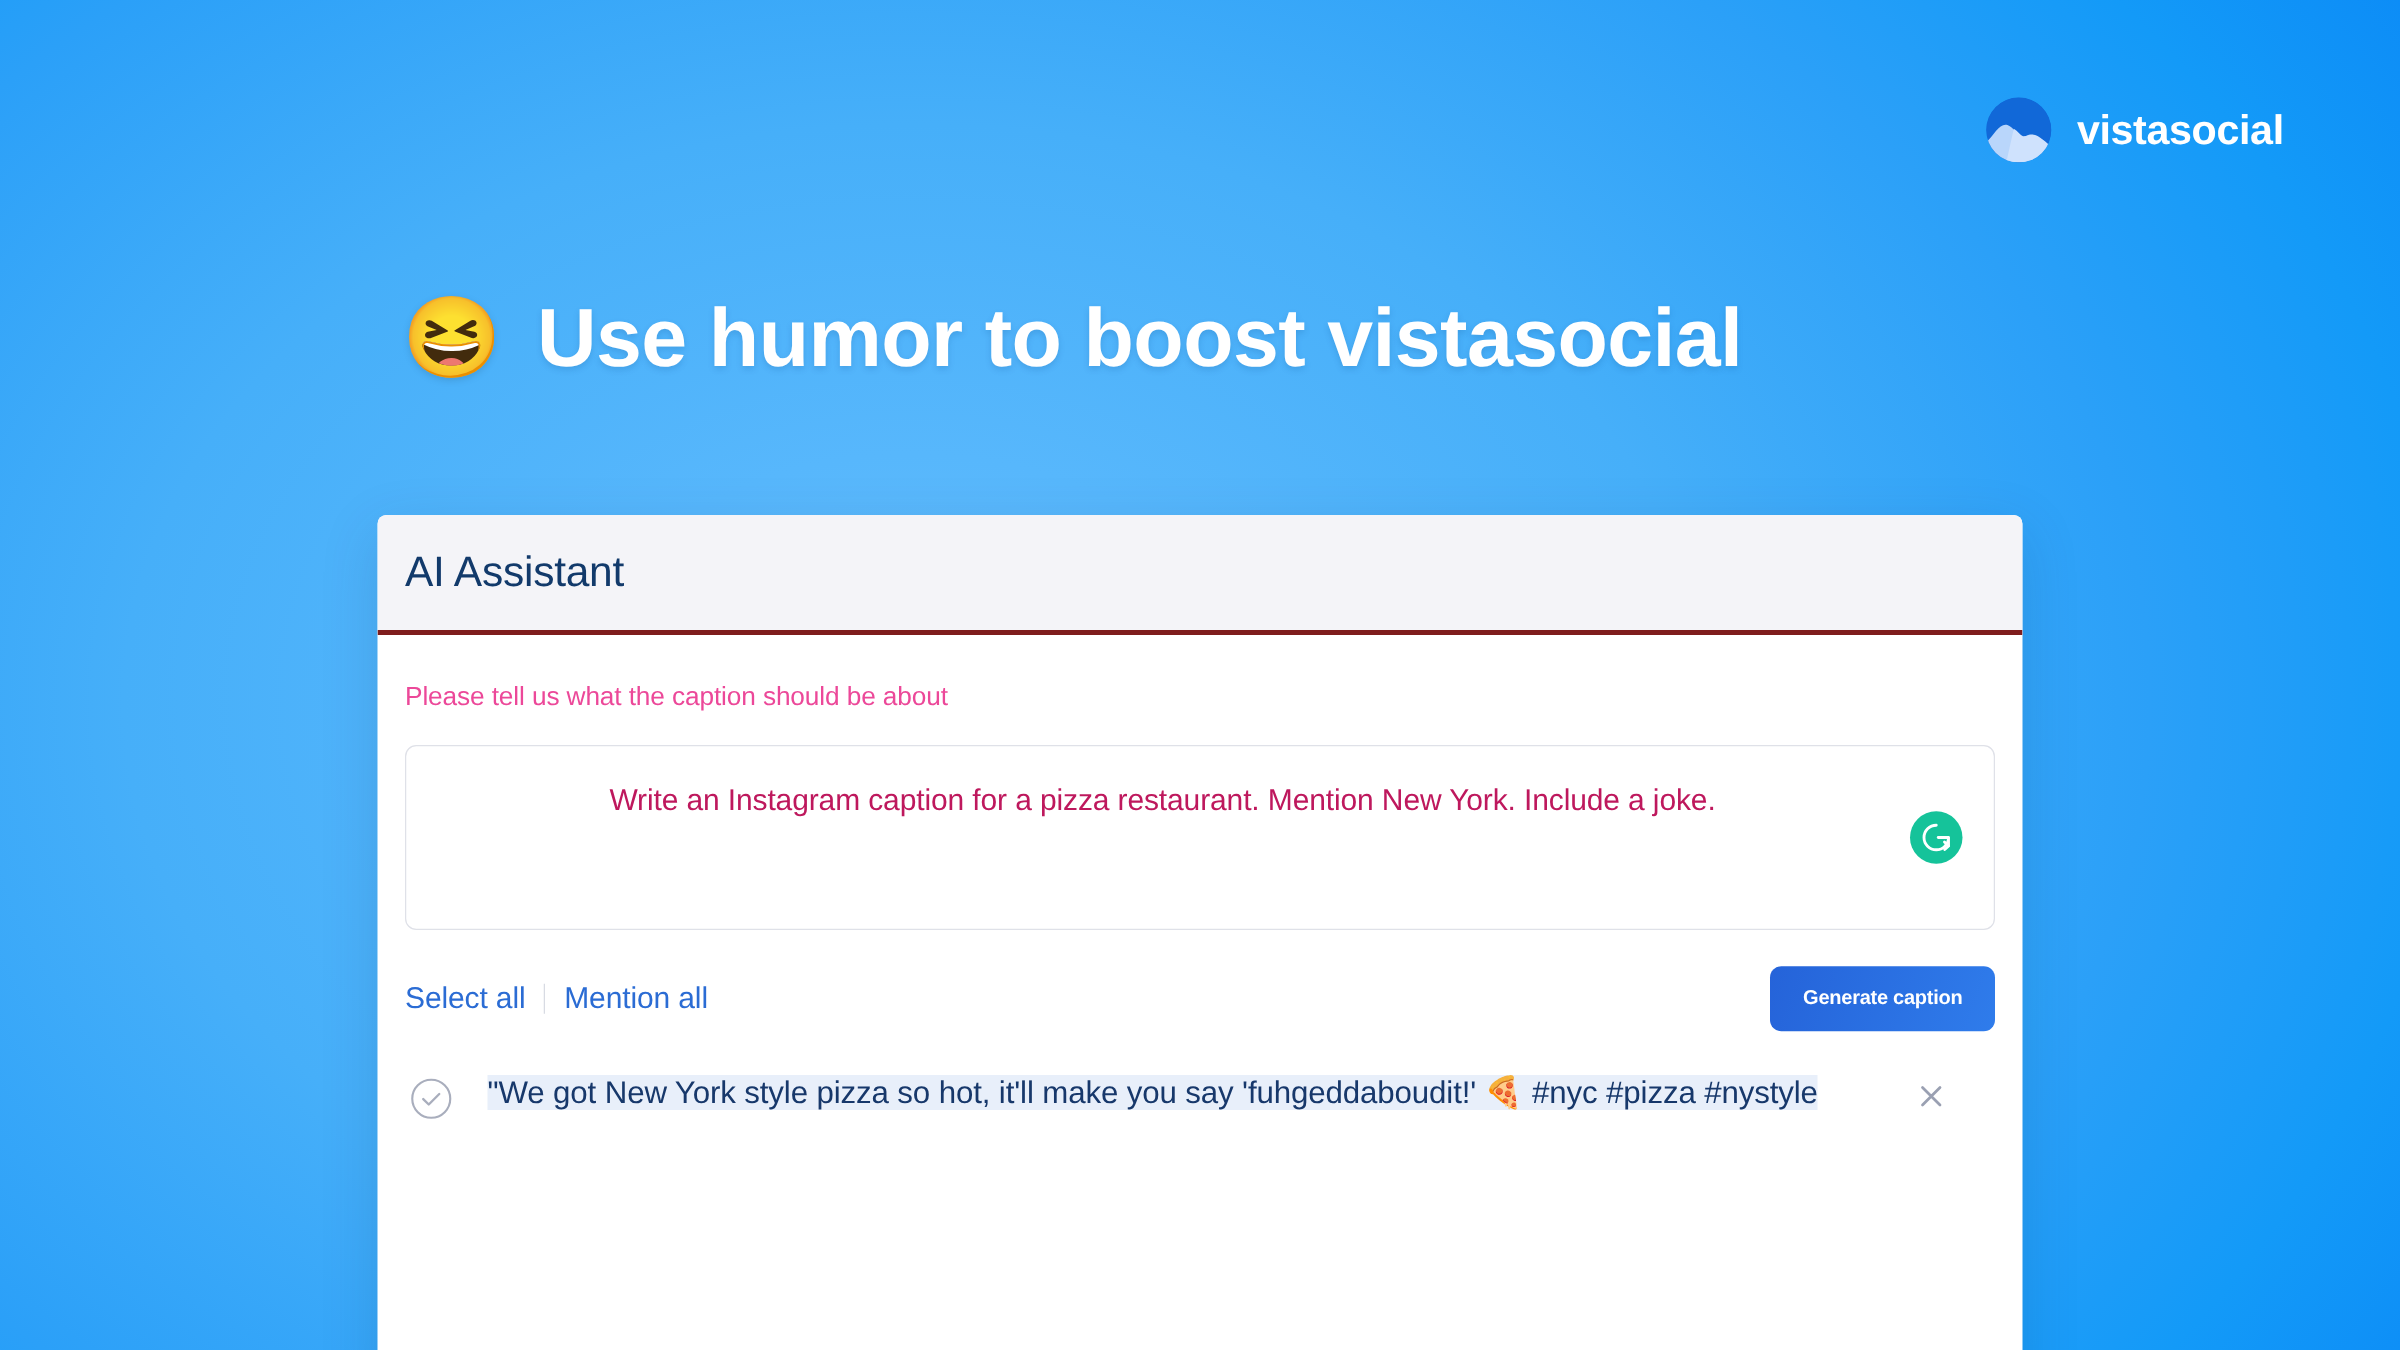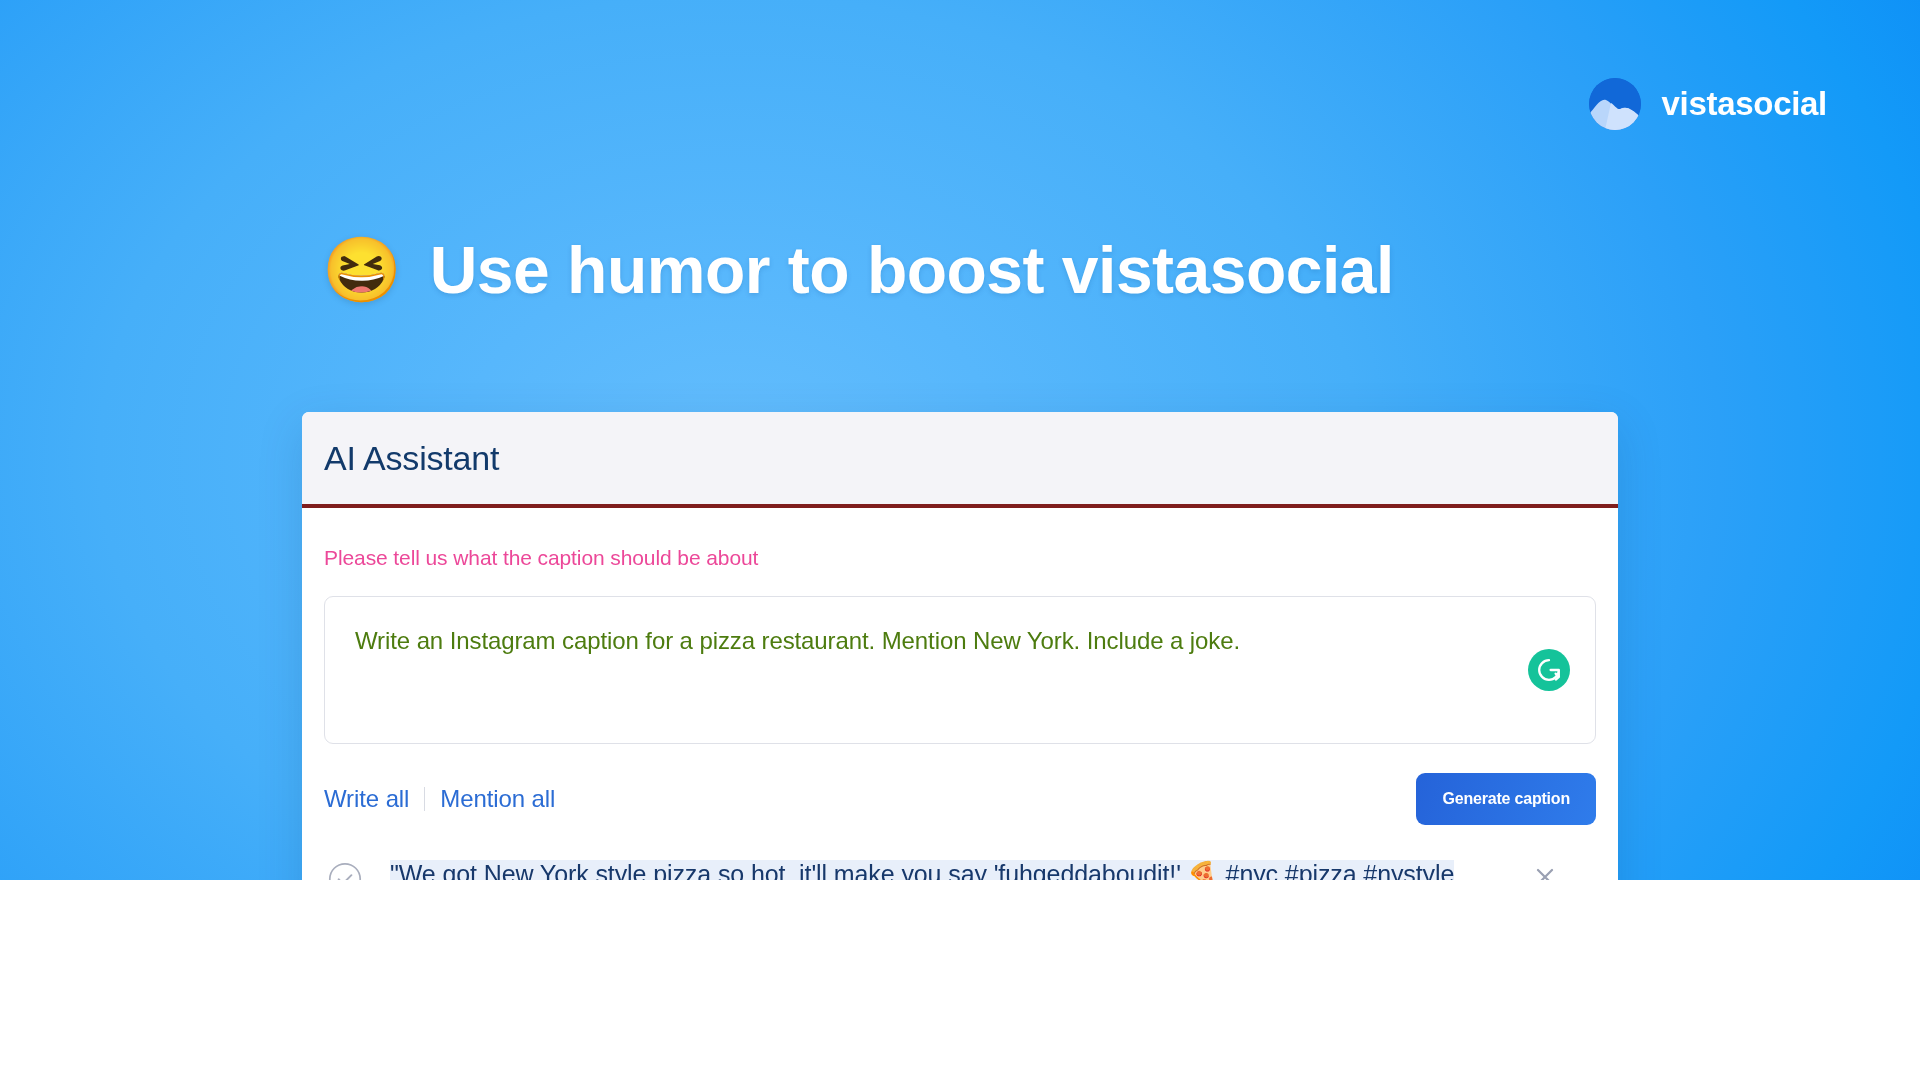--- a/index.html
+++ b/index.html
@@ -8,21 +8,21 @@
   html, body {
     width: 1920px;
     height: 1080px;
     overflow: hidden;
     font-family: "Liberation Sans", sans-serif;
   }
 
   .stage {
     position: relative;
     width: 1920px;
-    height: 880px;
+    height: 1080px;
     background:
       radial-gradient(ellipse 1500px 1100px at 38% 52%,
         #63bdfd 0%,
         #57b7fc 18%,
         #46aff9 42%,
         #2ba0f8 66%,
         #139af8 82%,
         #0a87f6 100%);
     overflow: hidden;
   }
@@ -119,24 +119,25 @@
   
   .prompt-box {
     position: relative;
     border: 1px solid #dfe1e8;
     border-radius: 9px;
     height: 148px;
     background: #ffffff;
     padding: 27px 90px 0 30px;
   }
   .prompt-text {
-    color: #4d7c0f;
+    color: #be185d;
     font-size: 24px;
     line-height: 1.4;
     letter-spacing: -0.1px;
+    text-align: center;
   }
   .grammarly {
     position: absolute;
     right: 25px;
     top: 50%;
     transform: translateY(-50%);
     width: 42px;
     height: 42px;
     border-radius: 50%;
     background: #15c39a;
@@ -260,21 +261,21 @@
         <div class="grammarly">
           <svg width="26" height="26" viewBox="0 0 26 26" xmlns="http://www.w3.org/2000/svg">
             <path d="M13 3.2 A9.8 9.8 0 1 0 22.8 13 L22.8 19.6" fill="none" stroke="#ffffff" stroke-width="2.3" stroke-linecap="round"></path>
             <path d="M22.8 13 L14.6 13" fill="none" stroke="#ffffff" stroke-width="2.3" stroke-linecap="round"></path>
             <path d="M19.6 16.6 L22.9 19.8 L19.8 22.6" fill="none" stroke="#ffffff" stroke-width="2.3" stroke-linecap="round" stroke-linejoin="round"></path>
           </svg>
         </div>
       </div>
 
       <div class="action-row">
-        <div class="sel-link">Write all</div>
+        <div class="sel-link">Select all</div>
         <div class="sel-divider"></div>
         <div class="sel-link">Mention all</div>
         <div class="spacer"></div>
         <button class="generate-btn">Generate caption</button>
       </div>
 
       <div class="result-row">
         <div class="check-circle">
           <svg width="34" height="34" viewBox="0 0 34 34" xmlns="http://www.w3.org/2000/svg">
             <circle cx="17" cy="17" r="15.2" fill="#ffffff" stroke="#a9aebd" stroke-width="1.7"></circle>

